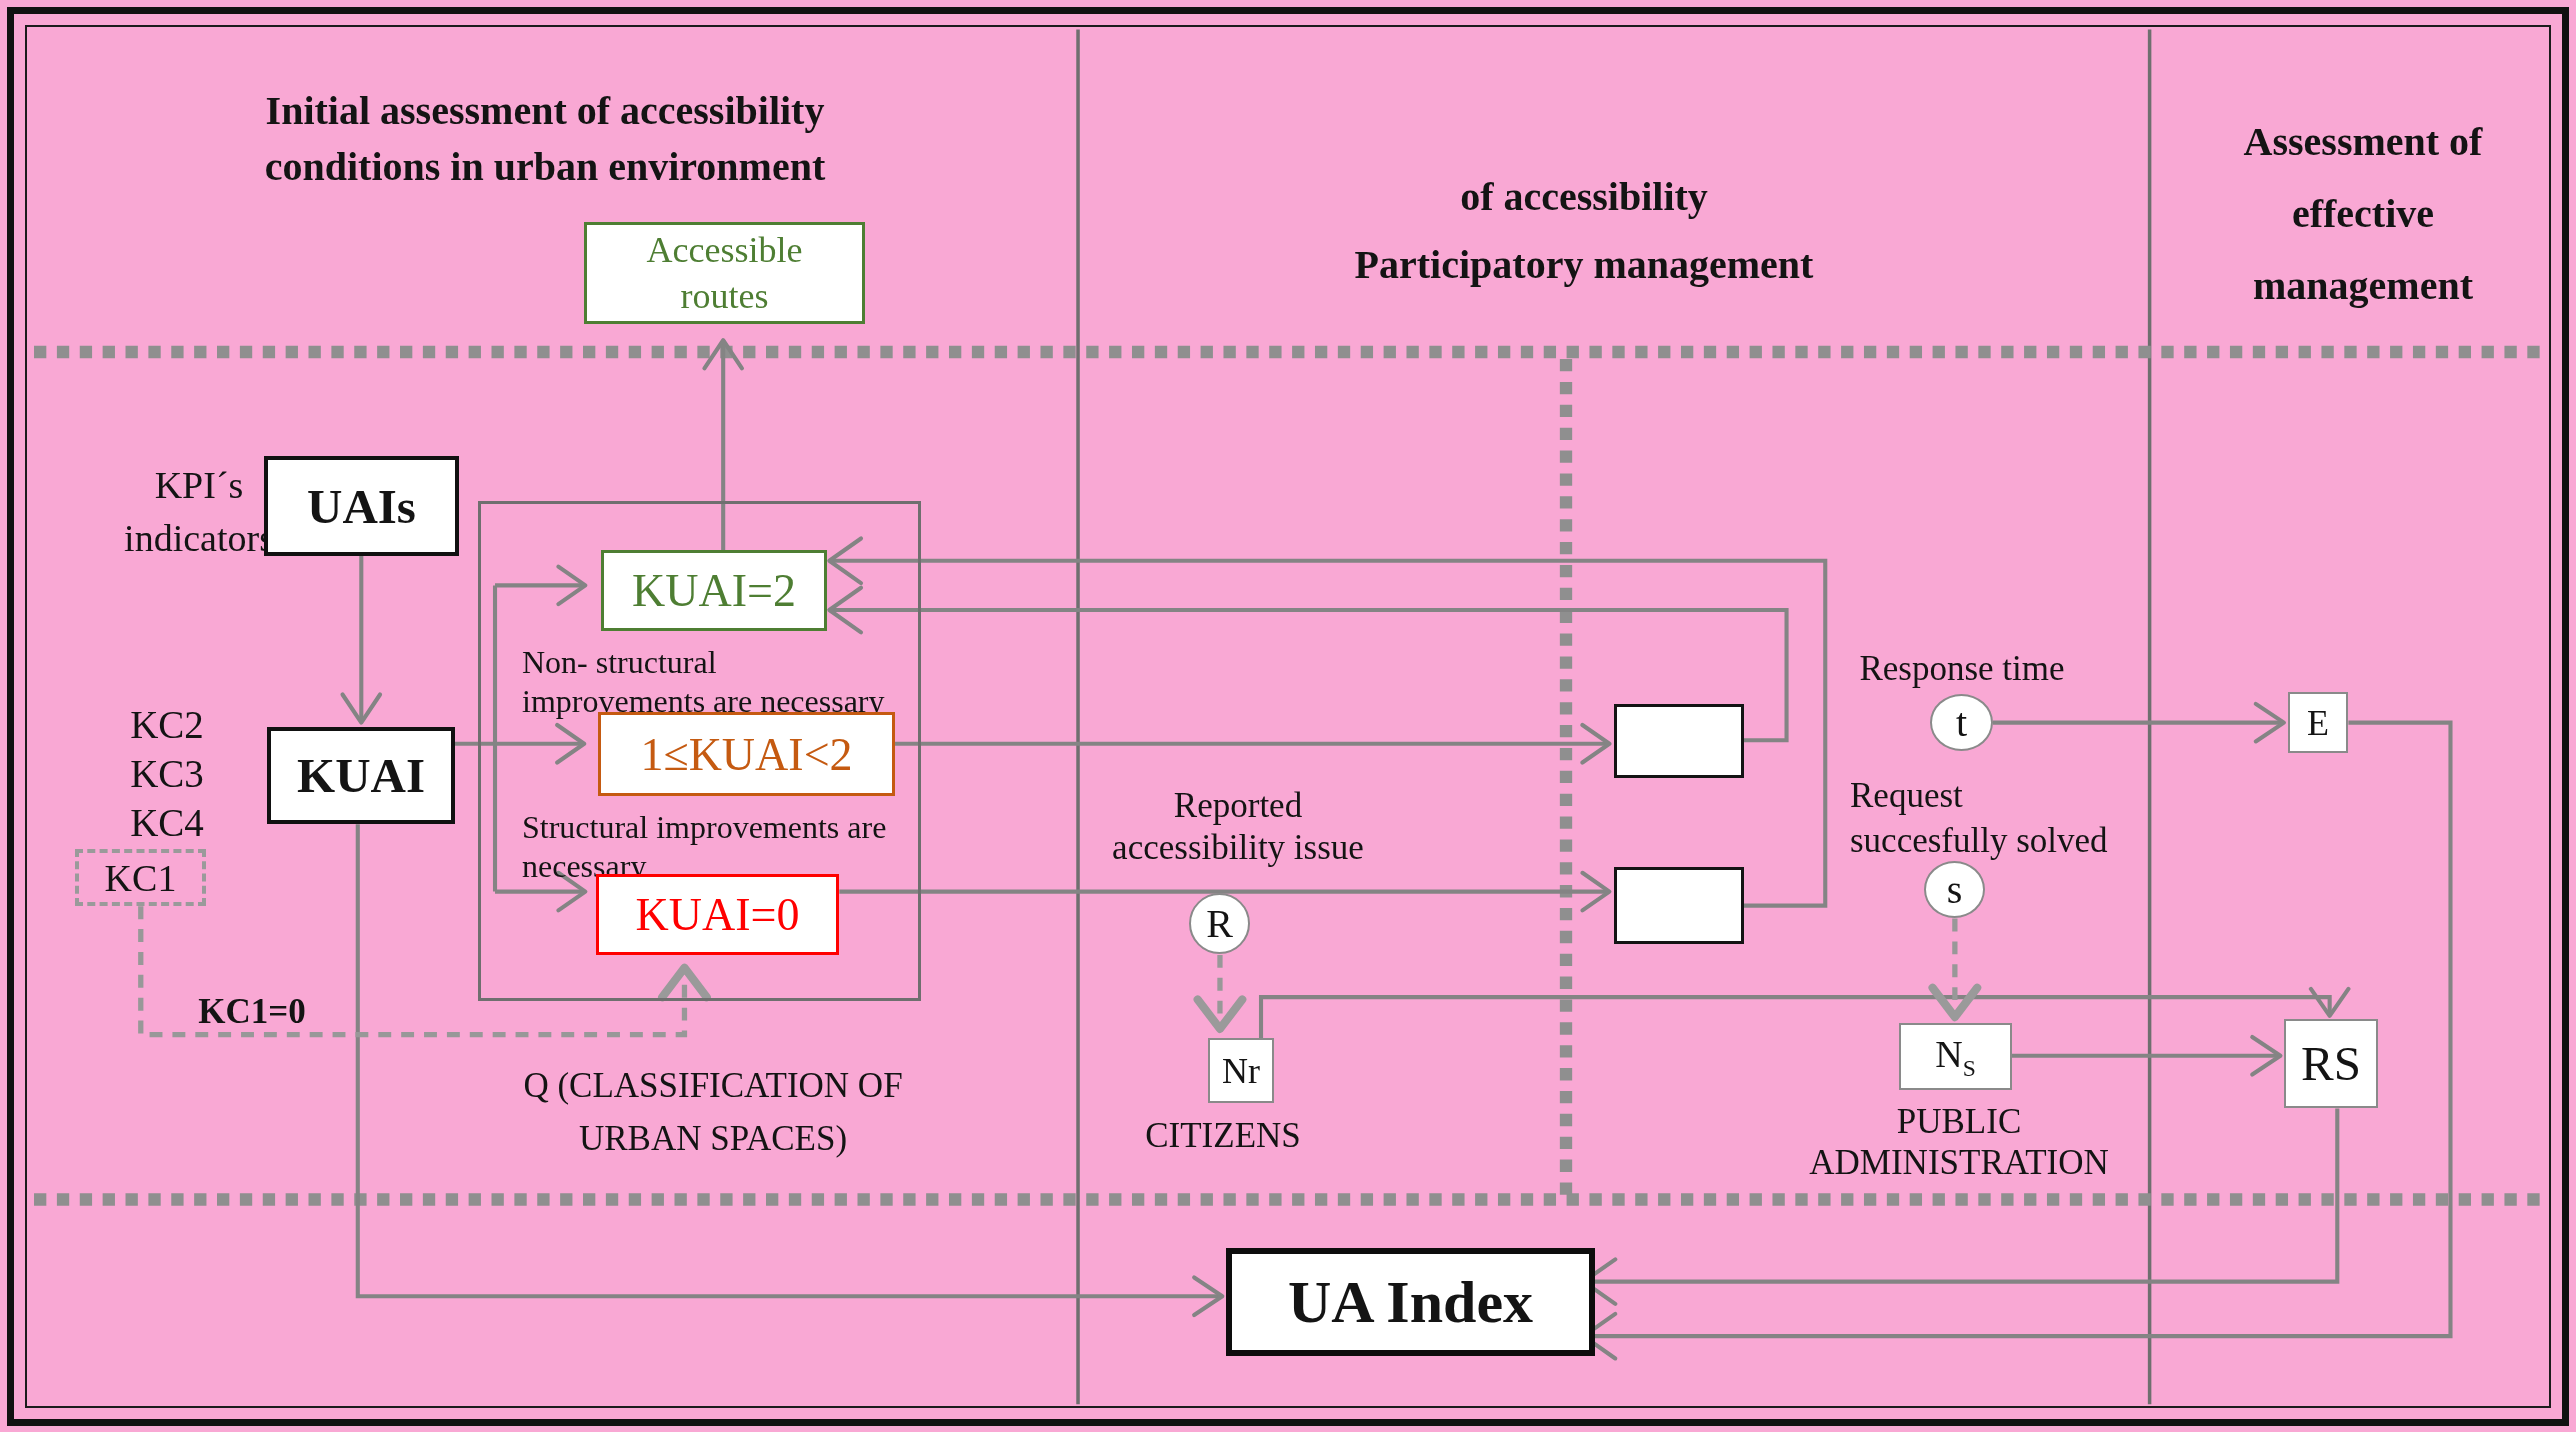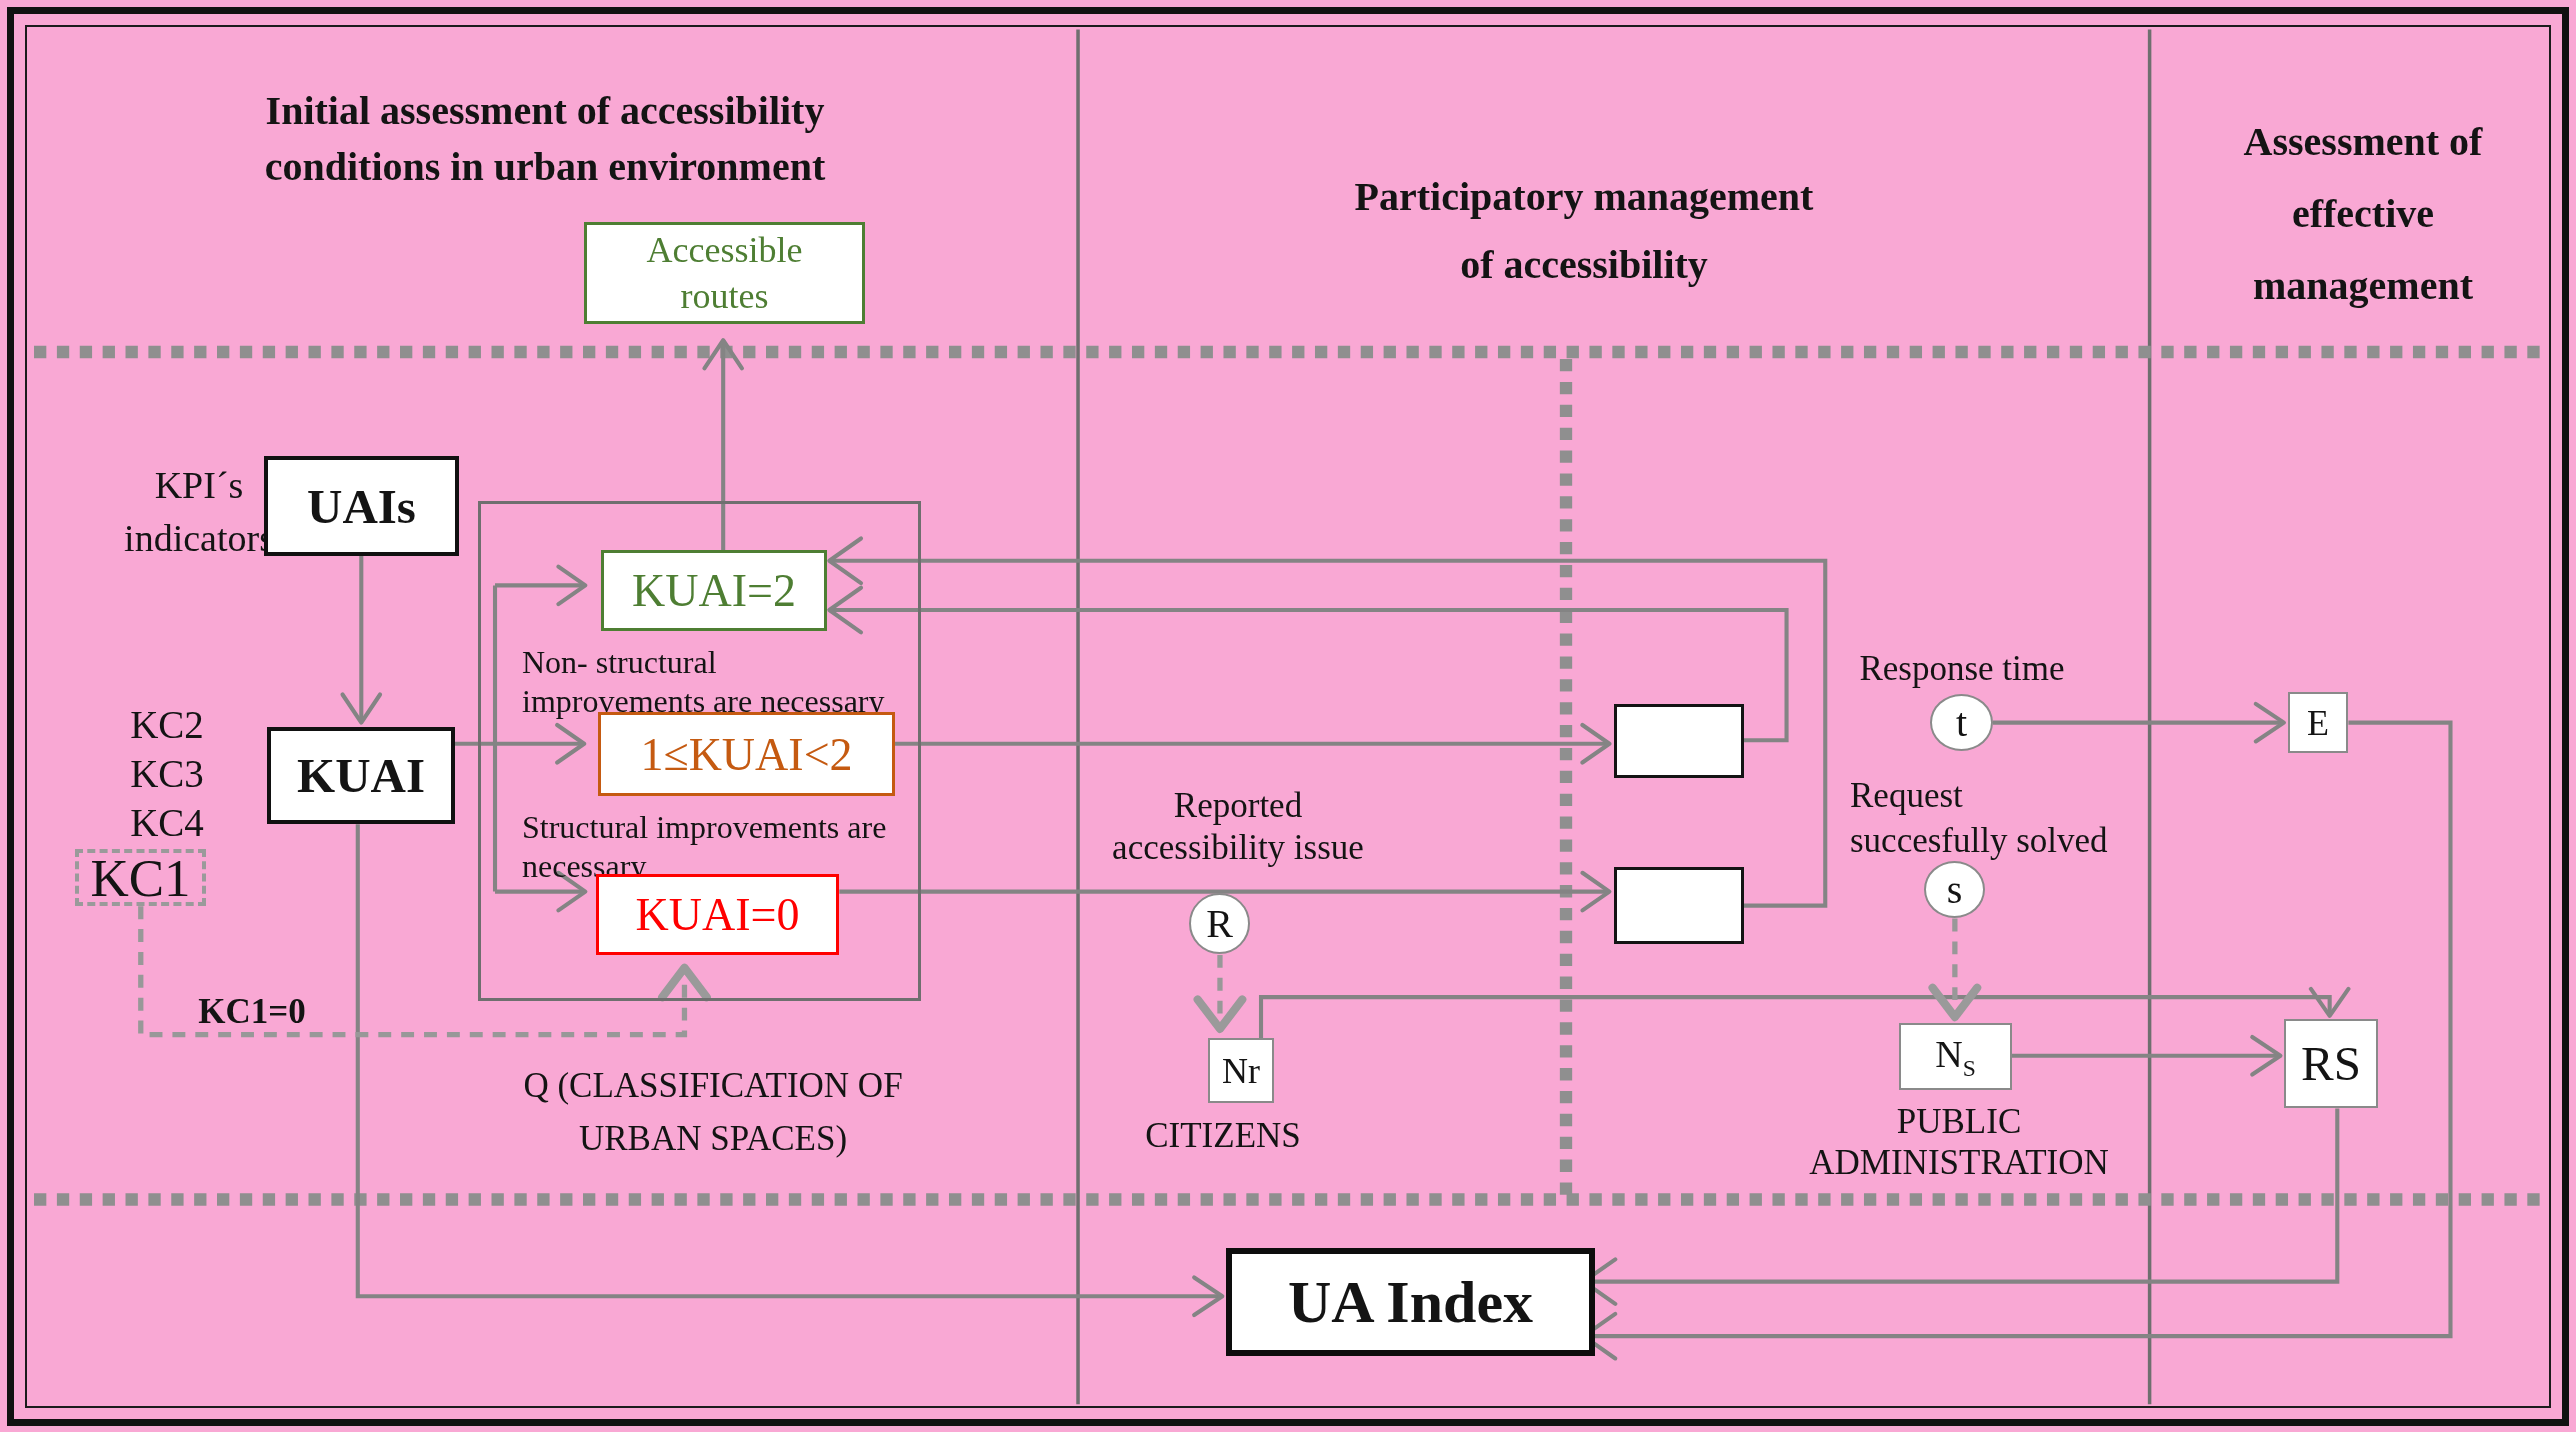--- a/index.html
+++ b/index.html
@@ -95,42 +95,42 @@
   </svg>
 
   <div class="frame-outer"></div>
   <div class="frame-inner"></div>
 
   <div class="t tc hd" style="left:545px;top:83px;line-height:56px;">
     <div>Initial assessment of accessibility</div>
     <div>conditions in urban environment</div>
   </div>
   <div class="t tc hd" style="left:1584px;top:163px;line-height:68px;">
+    <div>of accessibility</div>
     <div>Participatory management</div>
-    <div>of accessibility</div>
   </div>
   <div class="t tc hd" style="left:2363px;top:106px;line-height:72px;">
     <div>Assessment of</div>
     <div>effective</div>
     <div>management</div>
   </div>
 
   <div class="t tc" style="left:199px;top:459px;font-size:38px;line-height:53px;">
     <div>KPI´s</div>
     <div>indicators</div>
   </div>
 
   <div class="box black-box" style="left:264px;top:456px;width:195px;height:100px;">
     <span>UAIs</span>
   </div>
 
   <div class="t tc" style="left:167px;top:703px;font-size:39px;">KC2</div>
   <div class="t tc" style="left:167px;top:752px;font-size:39px;">KC3</div>
   <div class="t tc" style="left:167px;top:801px;font-size:39px;">KC4</div>
-  <div class="box nofill" style="left:75px;top:849px;width:131px;height:57px;border:4.7px dashed #9a9a9a;font-size:53px;">
+  <div class="box nofill" style="left:75px;top:849px;width:131px;height:57px;border:4.7px dashed #9a9a9a;font-size:38px;">
     <span>KC1</span>
   </div>
 
   <div class="box black-box" style="left:267px;top:727px;width:188px;height:97px;">
     <span>KUAI</span>
   </div>
 
   <div class="t tc" style="left:252px;top:992px;font-size:35px;font-weight:bold;">KC1=0</div>
 
   <div class="t tc" style="left:713px;top:1059px;font-size:35px;line-height:53px;">

